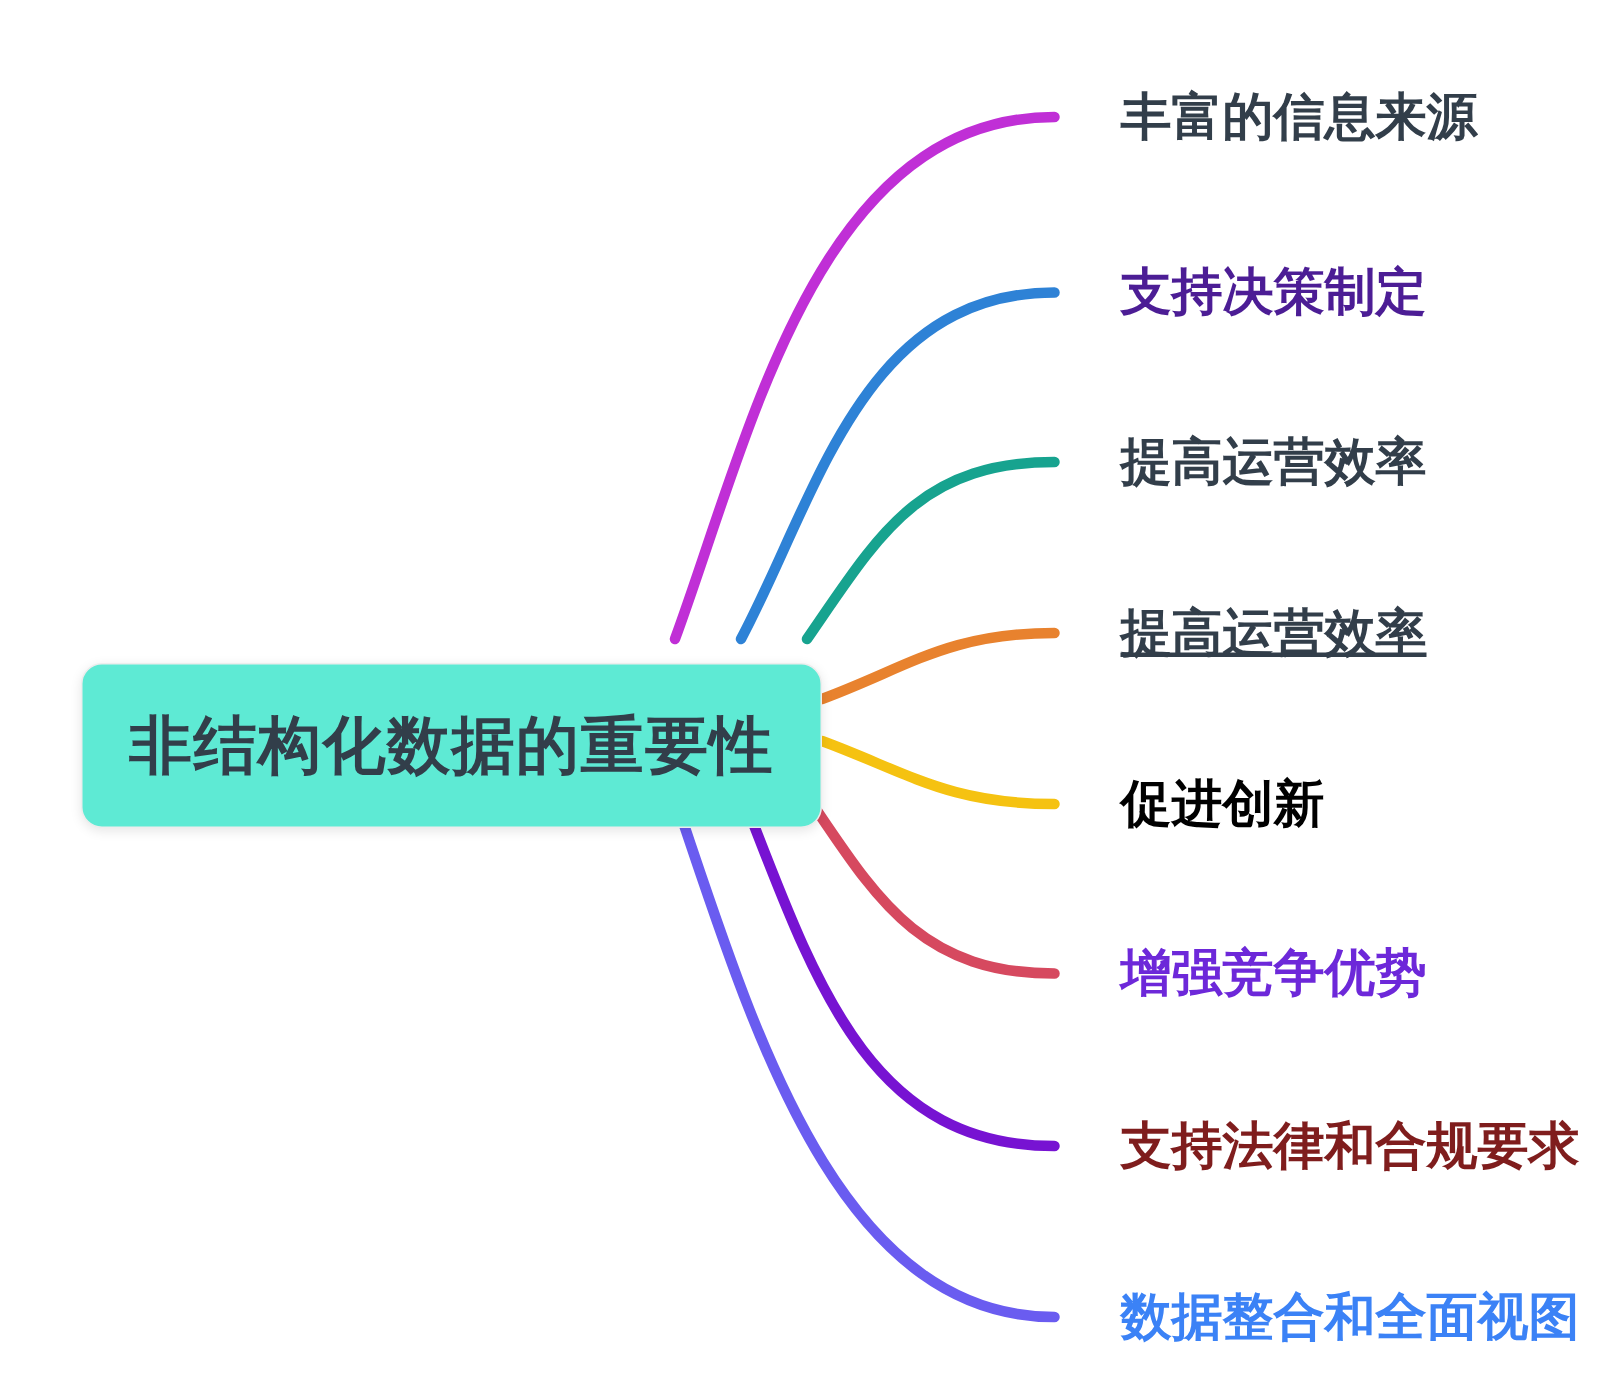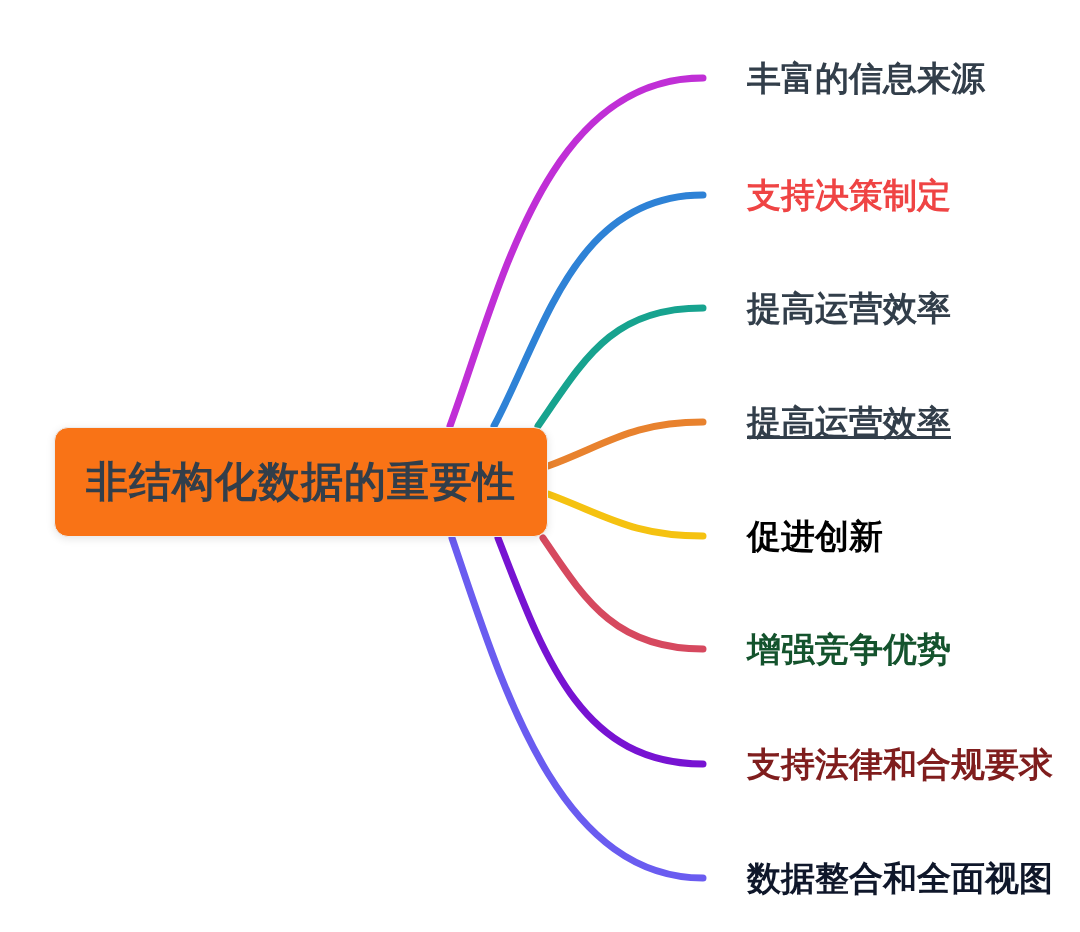--- a/index.html
+++ b/index.html
@@ -18,24 +18,24 @@
   .connectors {
     position: absolute;
     left: 0;
     top: 0;
     width: 1080px;
     height: 932px;
   }
   .root-node {
     position: absolute;
     left: 54px;
-    top: 427px;
+    top: 442px;
     width: 494px;
     height: 110px;
-    background: #f97316;
+    background: #5eead4;
     border: 1px solid #ededed;
     border-radius: 14px;
     box-shadow: 0 2px 8px rgba(0,0,0,0.10);
     display: flex;
     align-items: center;
     justify-content: center;
     box-sizing: border-box;
     z-index: 2;
   }
   .root-label {
@@ -72,20 +72,20 @@
       <path d="M543,538 C585,600 615,649 703,649" fill="none" stroke="#d6495f" stroke-width="7" stroke-linecap="round"></path>
       <path d="M498,538 C545,660 582,764 703,764" fill="none" stroke="#7713d2" stroke-width="7" stroke-linecap="round"></path>
       <path d="M452,538 C502,685 558,878 703,878" fill="none" stroke="#6a5cf0" stroke-width="7" stroke-linecap="round"></path>
     </svg>
 
   <div class="root-node">
     <span class="root-label">非结构化数据的重要性</span>
   </div>
 
 <div class="branch-label" style="top: 57px; color: rgb(50, 62, 74);">丰富的信息来源</div>
-    <div class="branch-label" style="top: 174px; color: #ef4444;">支持决策制定</div>
+    <div class="branch-label" style="top: 174px; color: #4c1d95;">支持决策制定</div>
     <div class="branch-label" style="top: 287px; color: rgb(50, 62, 74);">提高运营效率</div>
     <div class="branch-label" style="top: 401px; color: rgb(50, 62, 74); text-decoration: underline;">提高运营效率</div>
     <div class="branch-label" style="top: 515px; color: #000000;">促进创新</div>
-    <div class="branch-label" style="top: 628px; color: #14532d;">增强竞争优势</div>
+    <div class="branch-label" style="top: 628px; color: #6d28d9;">增强竞争优势</div>
     <div class="branch-label" style="top: 743px; color: #7f1d1d;">支持法律和合规要求</div>
-    <div class="branch-label" style="top: 857px; color: #0f172a;">数据整合和全面视图</div>
+    <div class="branch-label" style="top: 857px; color: #3b82f6;">数据整合和全面视图</div>
   </div>
 
 </body></html>

